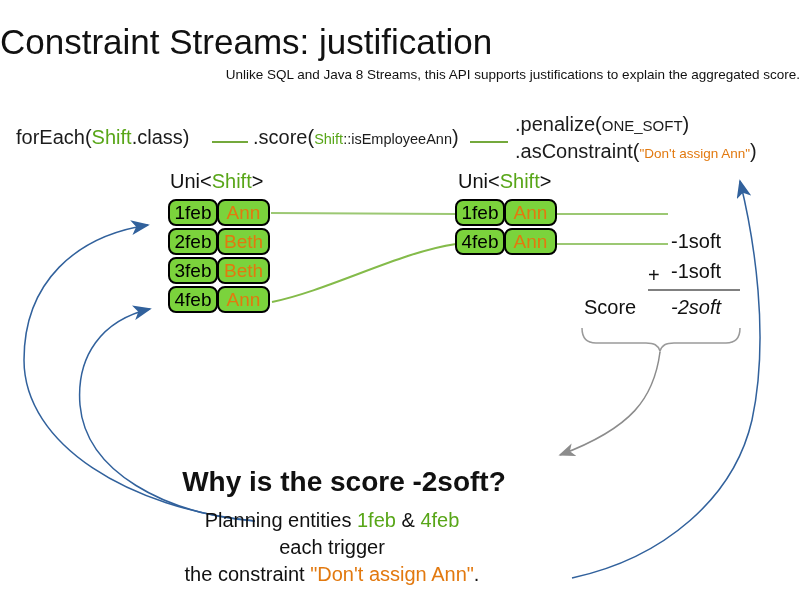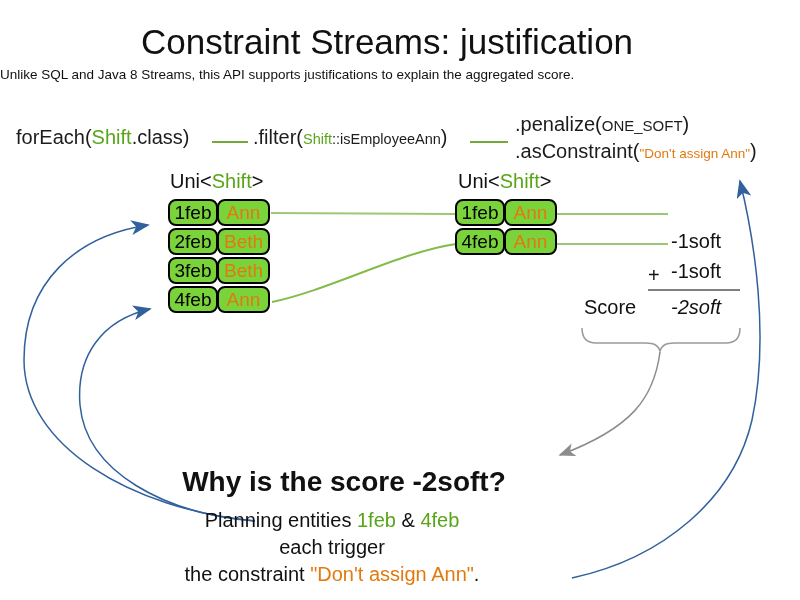--- a/index.html
+++ b/index.html
@@ -1,22 +1,22 @@
 <!DOCTYPE html>
 <html><head>
 <meta charset="utf-8">
 <style>
   html,body{margin:0;padding:0;background:#fff;}
   .canvas{
     position:relative;width:800px;height:600px;background:#ffffff;overflow:hidden;
     font-family:"Liberation Sans","DejaVu Sans",sans-serif;color:#1c1c1c;
   }
   .abs{position:absolute;white-space:nowrap;}
-  .title{top:22px;left:0;width:774px;text-align:center;font-size:35px;font-weight:400;color:#111;}
-  .subtitle{top:67px;left:0;width:800px;text-align:left;font-size:13.5px;color:#111;}
+  .title{top:22px;left:0;width:774px;font-size:35px;font-weight:400;color:#111;}
+  .subtitle{top:67px;left:0;width:800px;text-align:right;font-size:13.5px;color:#111;}
   .code{font-size:20px;color:#1c1c1c;}
   .code .small{font-size:14.5px;}
   .code .tiny{font-size:13.5px;}
   .code .mid{font-size:15px;margin-top:20px;}
   .green-t{color:#58a618;}
   .orange-t{color:#e2790f;}
   .type-label{font-size:20px;color:#111;}
   .stream{position:absolute;}
   .srow{display:flex;margin-bottom:2px;}
   .cell{
@@ -67,21 +67,21 @@
     <path d="M255,521 C130,509 24,445 24,360 C24,282 76,236 148,225" stroke="#31619c" stroke-width="1.5" fill="none" marker-end="url(#blueArrow)"></path>
     <path d="M255,521 C165,514 86,472 80,405 C76,356 102,320 150,309" stroke="#31619c" stroke-width="1.5" fill="none" marker-end="url(#blueArrow)"></path>
     <path d="M572,578 C664,558 734,498 752,420 C770,336 754,238 740,181" stroke="#31619c" stroke-width="1.5" fill="none" marker-end="url(#blueArrow)"></path>
   </svg>
 
   <div class="abs title z2">Constraint Streams: justification</div>
   <div class="abs subtitle z2">Unlike SQL and Java 8 Streams, this API supports justifications to explain the aggregated score.</div>
 
   <div class="abs code z2" style="left:16px;top:126px;"><span>forEach(</span><span class="green-t">Shift</span><span>.class)</span></div>
 
-  <div class="abs code z2" style="left:253px;top:126px;"><span>.filter(</span><span class="small green-t">Shift</span><span class="small">::isEmployeeAnn</span><span>)</span></div>
+  <div class="abs code z2" style="left:253px;top:126px;"><span>.score(</span><span class="small green-t">Shift</span><span class="small">::isEmployeeAnn</span><span>)</span></div>
 
   <div class="abs code z2" style="left:515px;top:113px;"><span>.penalize(</span><span class="mid">ONE_SOFT</span><span>)</span></div>
 
   <div class="abs code z2" style="left:515px;top:140px;"><span>.asConstraint(</span><span class="tiny orange-t">"Don't assign Ann"</span><span>)</span></div>
 
   <div class="abs type-label z2" style="left:170px;top:170px;"><span>Uni&lt;</span><span class="green-t">Shift</span><span>&gt;</span></div>
 
   <div class="stream z2" style="left:168px;top:199px;">
     <div class="srow">
       <div class="cell date">1feb</div>

